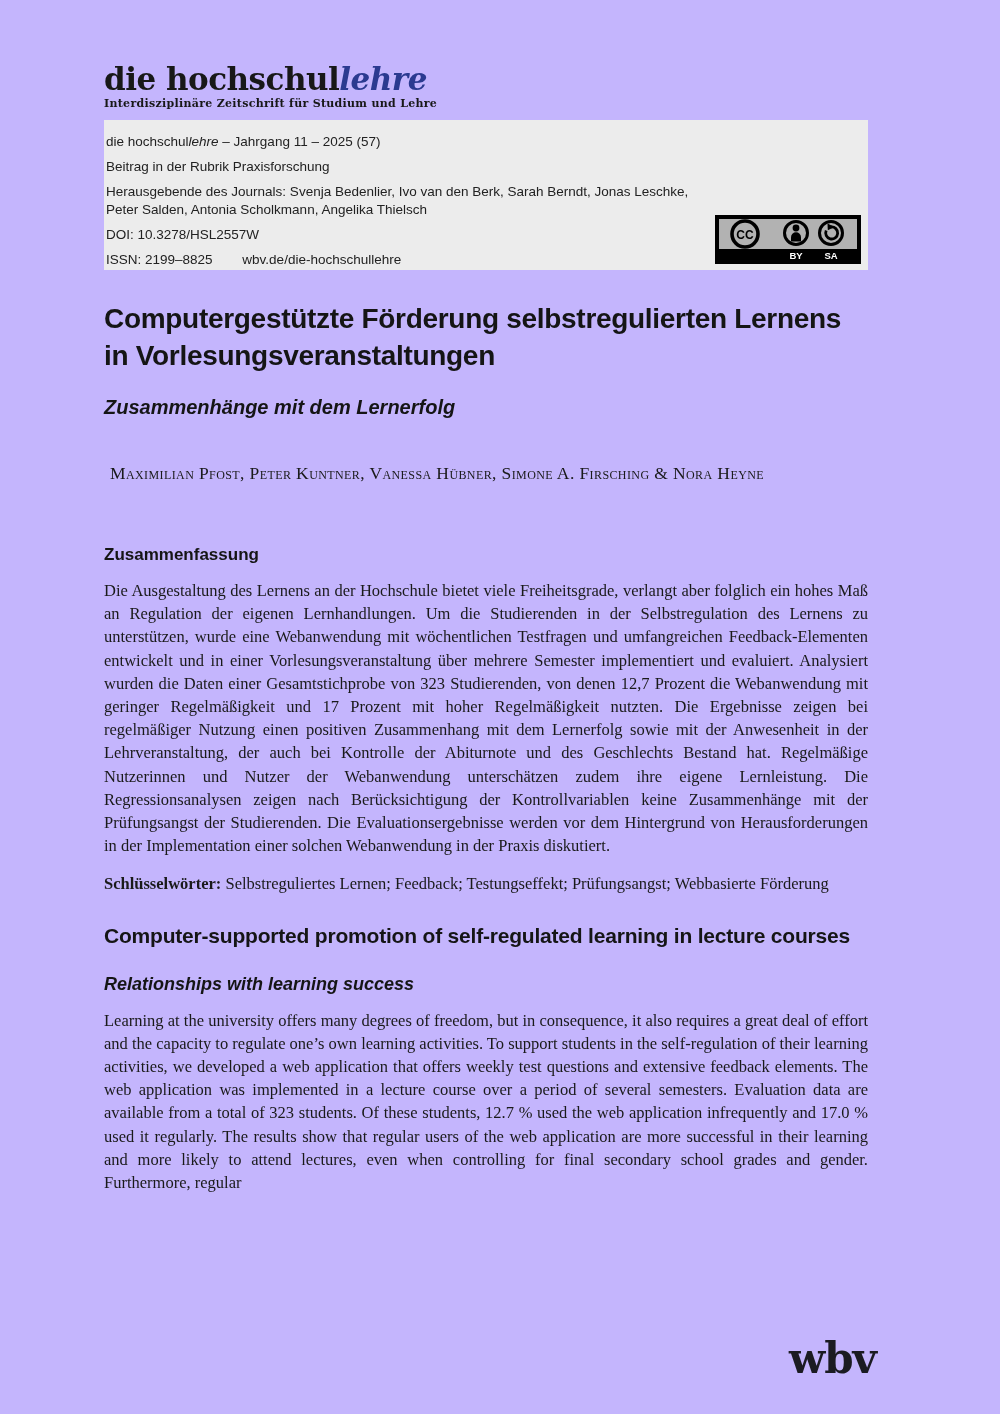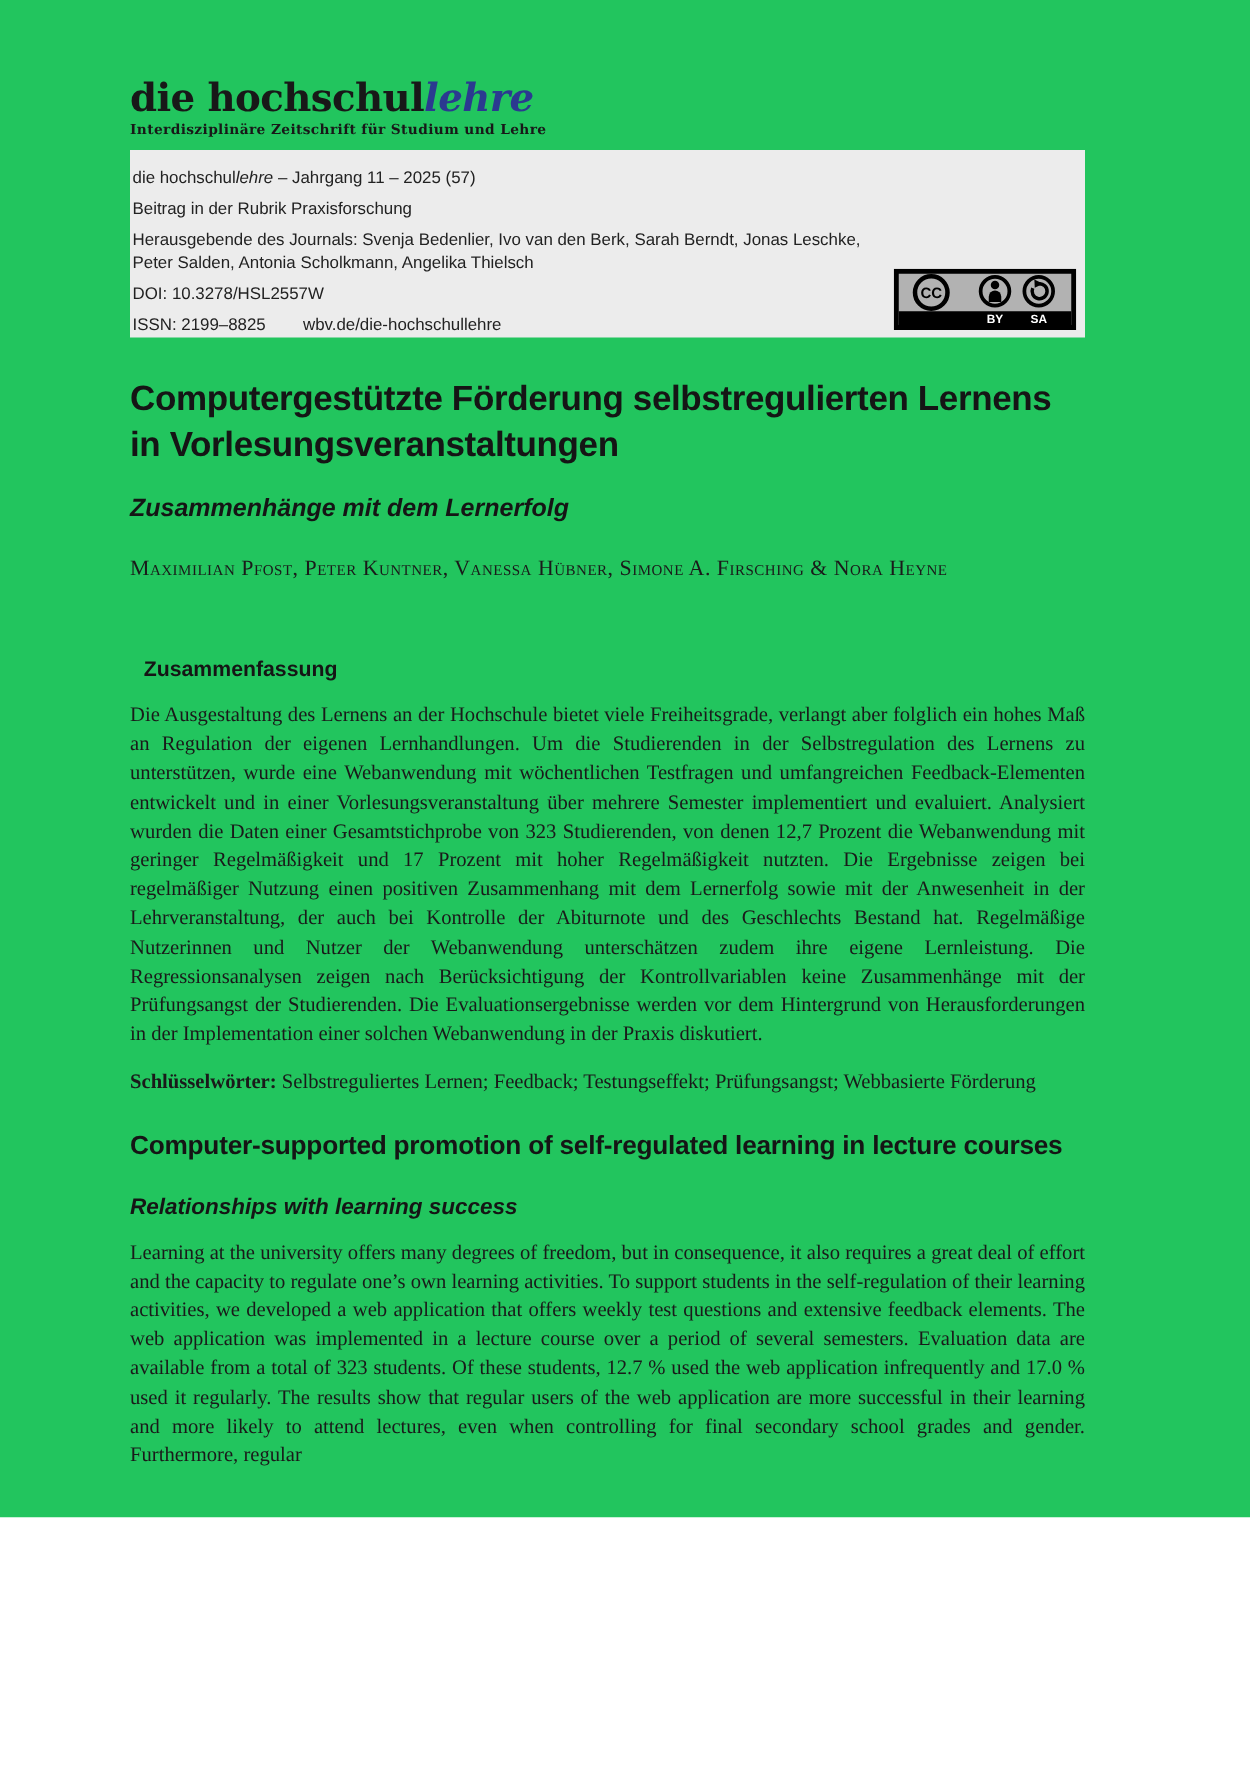--- a/index.html
+++ b/index.html
@@ -1,20 +1,20 @@
 <!DOCTYPE html>
 <html lang="de"><head>
 <meta charset="utf-8">
 <style>
   html,body{margin:0;padding:0;background:#ffffff;}
   .page{
     position:relative;
     width:1000px;
-    height:1214px;
-    background:#22c55e;
+    height:1414px;
+    background:#c4b5fd;
     overflow:hidden;
     color:#1a1a1a;
     font-family:"Liberation Serif", serif;
   }
   .content{ margin:0 132px 0 104px; }
 
   
   .logo-block{ padding-top:64px; line-height:1; }
   .logo-line{
     font-family:"DejaVu Serif", serif;
@@ -71,33 +71,34 @@
   .subtitle-de{
     margin:21px 0 0 0;
     font-family:"Liberation Sans", sans-serif;
     font-weight:bold;
     font-style:italic;
     font-size:20px;
     line-height:25px;
     color:#151515;
   }
   .authors{
-    margin-top:22px;
+    margin-top:41px;
     font-family:"Liberation Serif", serif;
     font-variant:small-caps;
     font-size:17.5px;
     line-height:25px;
     letter-spacing:0.4px;
     color:#1a1a1a;
     max-width:660px;
+    text-align:right;
   }
 
   
   .sec-heading{
-    margin:58px 0 0 11px;
+    margin:58px 0 0 0;
     font-family:"Liberation Sans", sans-serif;
     font-weight:bold;
     font-size:17px;
     line-height:22px;
     color:#151515;
   }
   .sec-heading.tight{ margin-top:15px; }
 
   
   .body-par{

